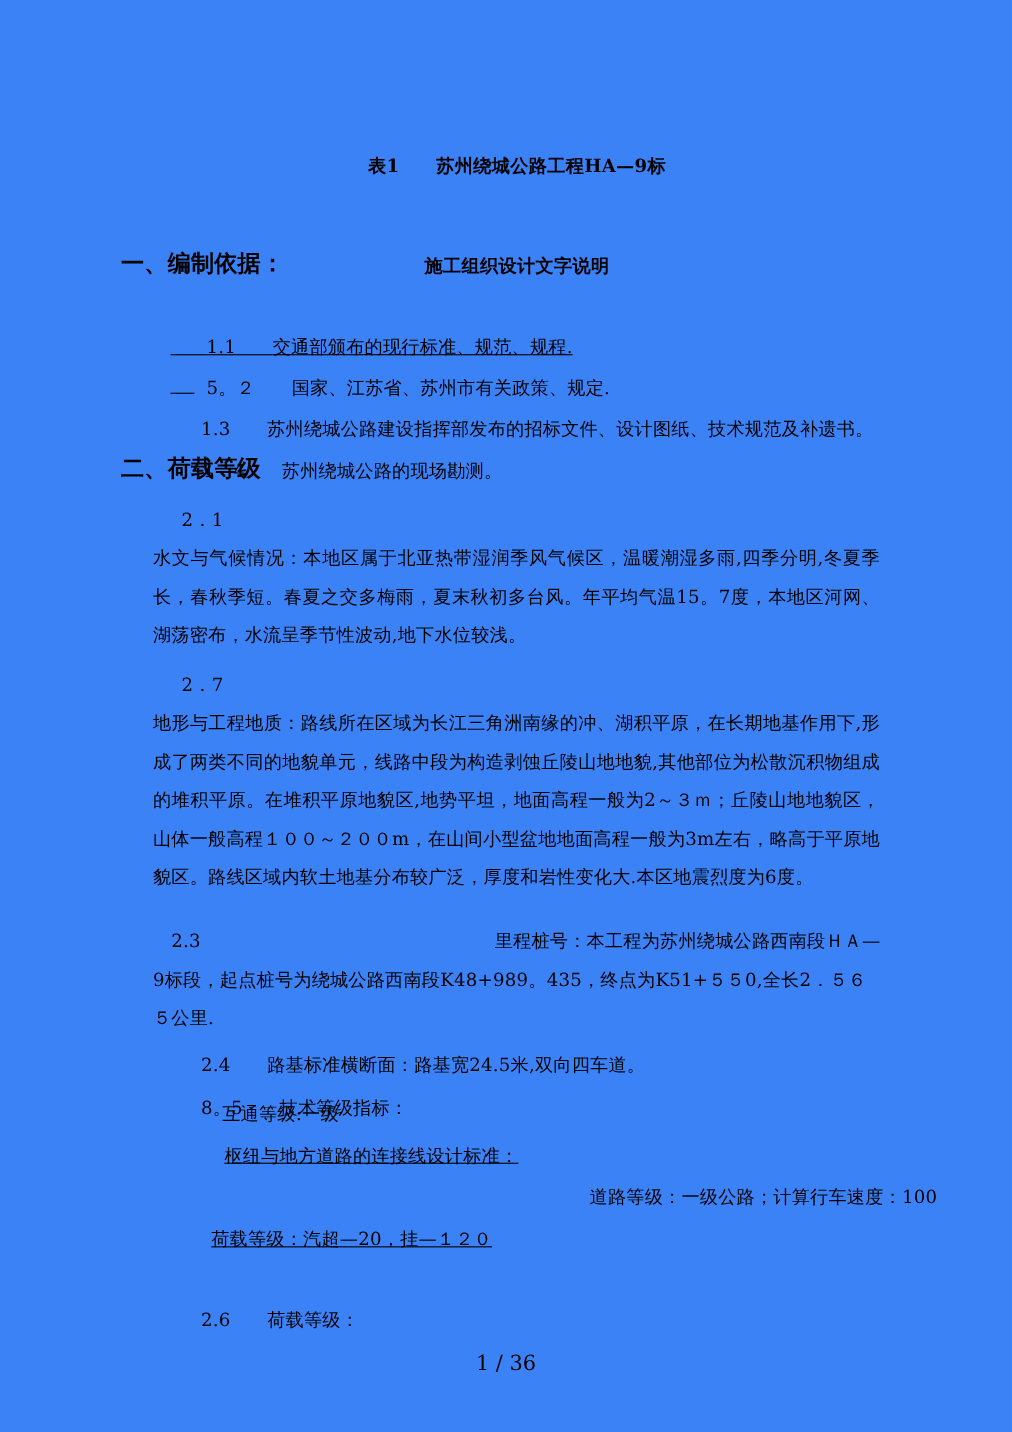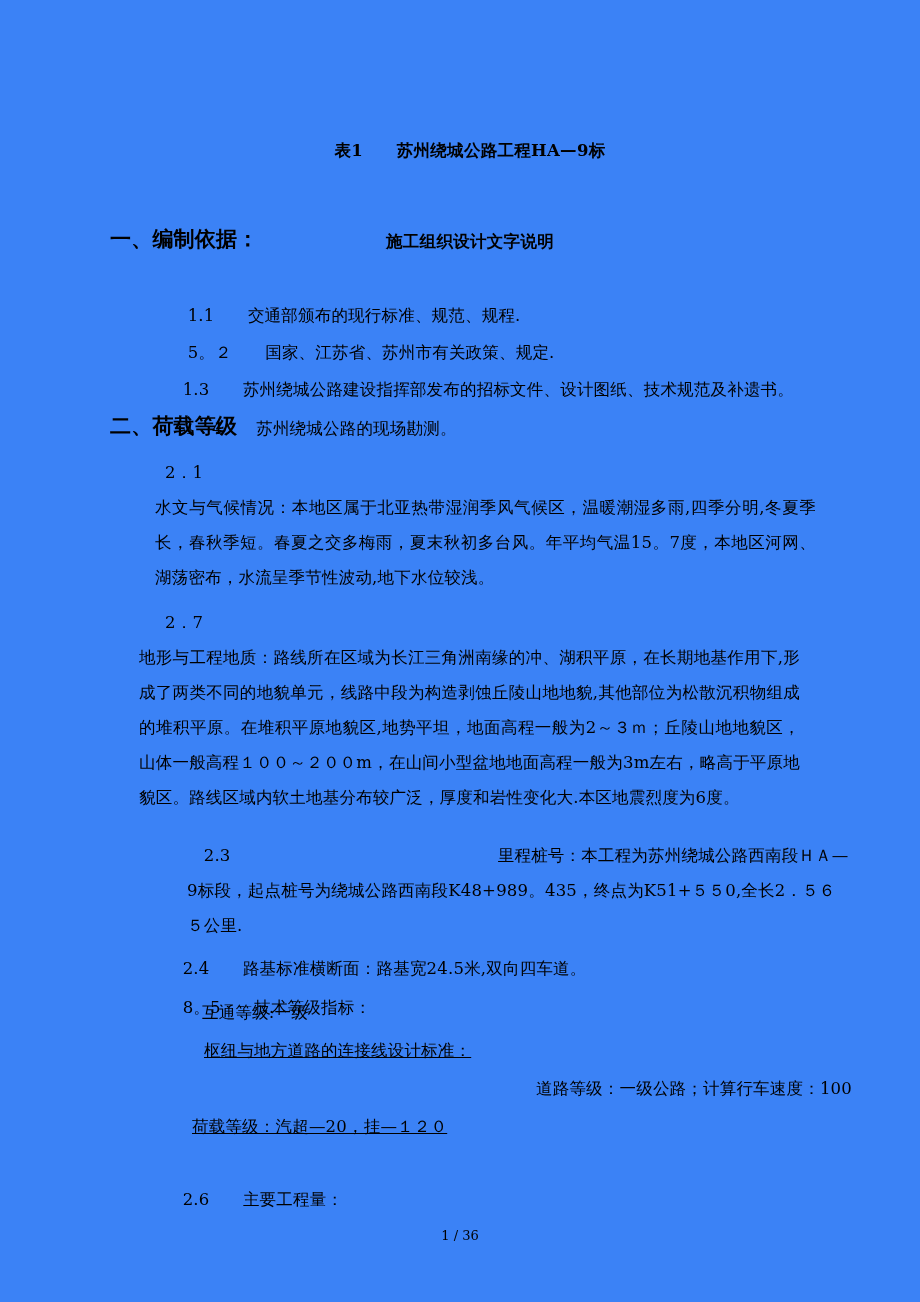--- a/index.html
+++ b/index.html
@@ -53,80 +53,80 @@
     font-size: 16.5px;
     line-height: 35px;
     letter-spacing: 0.2px;
     white-space: pre;
   }
   .footer {
     position: absolute;
     left: 0;
     right: 0;
     text-align: center;
-    font-size: 13px;
+    font-size: 19px;
     font-family: "DejaVu Serif", "Liberation Serif", serif;
   }
   .spacer-wide { white-space: pre; }
 
   
   .abs { position: absolute; left: 0; width: 660px; }
 </style>
 </head>
 <body>
 
 <div class="page">
   <div class="content">
 
     <div class="abs title-line" style="top:143px;">表1　　苏州绕城公路工程HA—9标</div>
     <div class="abs title-line" style="top:186px;margin-top:48px;">施工组织设计文字说明</div>
 
     <div class="abs heading" style="top:228px; left:-30px;">一、编制依据：</div>
 
-    <div class="abs numline" style="top:263px; left:15px;">
+    <div class="abs numline" style="top:263px; left:15px;text-decoration:underline;">
       <span>1.1</span><span class="spacer-wide">　　</span><span>交通部颁布的现行标准、规范、规程.</span>
     </div>
 
     <div class="abs numline" style="top:300px; left:15px;">
       <span>5。２</span><span class="spacer-wide">　　</span><span>国家、江苏省、苏州市有关政策、规定.</span>
     </div>
 
     <div class="abs numline" style="top:337px; left:10px;">
       <span>1.3</span><span class="spacer-wide">　　</span><span>苏州绕城公路建设指挥部发布的招标文件、设计图纸、技术规范及补遗书。</span>
     </div>
 
     <div class="abs numline" style="top:376px; left:12px;">
       <span>1．4</span><span class="spacer-wide">　　</span><span>苏州绕城公路的现场勘测。</span>
     </div>
 
     <div class="abs heading" style="top:415px; left:-30px;">二、荷载等级</div>
 
     <div class="abs numline" style="top:455px; left:25px;">2．1</div>
-    <div class="abs para" style="top:490px; left:-1px; width:661px;margin-left:16px;">水文与气候情况：本地区属于北亚热带湿润季风气候区，温暖潮湿多雨,四季分明,冬夏季长，春秋季短。春夏之交多梅雨，夏末秋初多台风。年平均气温15。7度，本地区河网、湖荡密布，水流呈季节性波动,地下水位较浅。</div>
+    <div class="abs para" style="top:490px; left:-1px; width:661px;">水文与气候情况：本地区属于北亚热带湿润季风气候区，温暖潮湿多雨,四季分明,冬夏季长，春秋季短。春夏之交多梅雨，夏末秋初多台风。年平均气温15。7度，本地区河网、湖荡密布，水流呈季节性波动,地下水位较浅。</div>
 
     <div class="abs numline" style="top:605px; left:25px;">2．7</div>
     <div class="abs para" style="top:640px; left:-1px; width:661px;">地形与工程地质：路线所在区域为长江三角洲南缘的冲、湖积平原，在长期地基作用下,形成了两类不同的地貌单元，线路中段为构造剥蚀丘陵山地地貌,其他部位为松散沉积物组成的堆积平原。在堆积平原地貌区,地势平坦，地面高程一般为2～３ｍ；丘陵山地地貌区，山体一般高程１００～２００m，在山间小型盆地地面高程一般为3m左右，略高于平原地貌区。路线区域内软土地基分布较广泛，厚度和岩性变化大.本区地震烈度为6度。</div>
 
-    <div class="abs para nojust" style="top:838px; left:-1px; width:665px;margin-left:48px;">
+    <div class="abs para nojust" style="top:838px; left:-1px; width:665px;">
       <span class="spacer-wide">　</span><span>2.3</span><span class="spacer-wide">　　　　　　　　　　　　　　　　</span><span>里程桩号：本工程为苏州绕城公路西南段ＨＡ—9标段，起点桩号为绕城公路西南段K48+989。435，终点为K51+５５0,全长2．５６５公里.</span>
     </div>
 
     <div class="abs numline" style="top:916px; left:10px;">
       <span>2.4</span><span class="spacer-wide">　　</span><span>路基标准横断面：路基宽24.5米,双向四车道。</span>
     </div>
 
     <div class="abs numline" style="top:955px; left:10px;">
       <span>8。5</span><span class="spacer-wide">　　</span><span>技术等级指标：</span>
     </div>
 
     <div class="abs numline" style="top:995px; left:62px;">互通等级:一级</div>
     <div class="abs numline" style="top:1033px; left:64px;text-decoration:underline;">枢纽与地方道路的连接线设计标准：</div>
     <div class="abs numline" style="top:1071px; left:52px;text-align:right;">道路等级：一级公路；计算行车速度：100</div>
     <div class="abs numline" style="top:1109px; left:52px;text-decoration:underline;">荷载等级：汽超—20，挂—１２０</div>
 
     <div class="abs numline" style="top:1147px; left:10px;">
-      <span>2.6</span><span class="spacer-wide">　　</span><span>主要工程量：</span>
+      <span>2.6</span><span class="spacer-wide">　　</span><span>荷载等级：</span>
     </div>
 
   </div>
 
   <div class="footer" style="top:1228px;">1 / 36</div>
 </div>
 
 </body></html>

